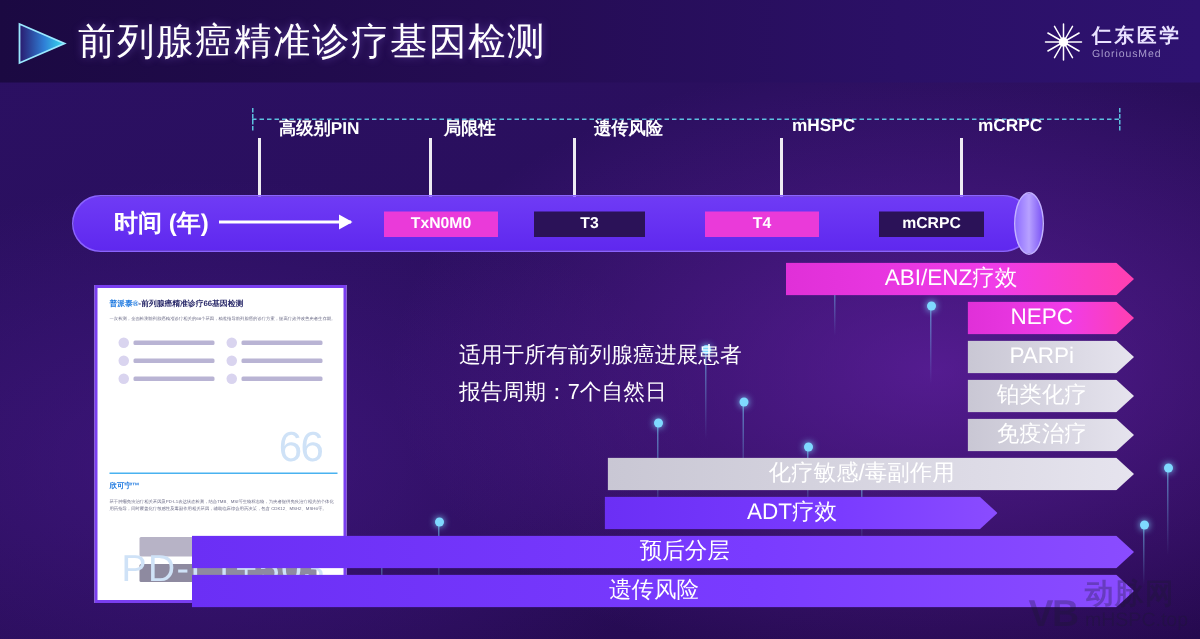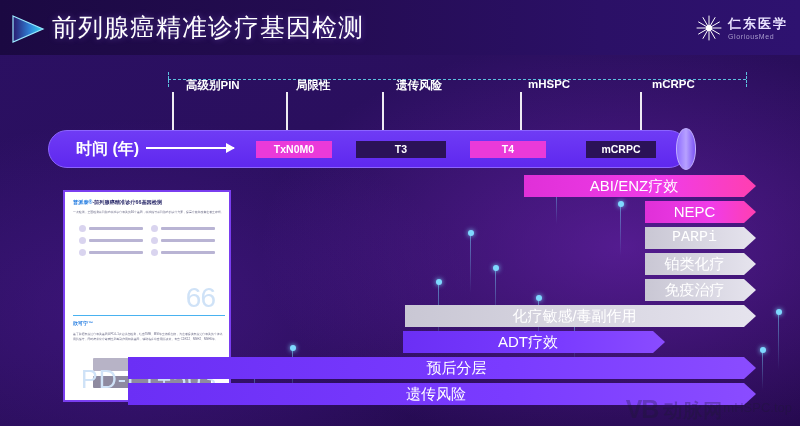--- a/index.html
+++ b/index.html
@@ -119,21 +119,21 @@
     color:#ffffff; font-size:14.5px; text-align:center; white-space:nowrap;
     clip-path: polygon(0 0, calc(100% - 12px) 0, 100% 50%, calc(100% - 12px) 100%, 0 100%);
     padding-right:12px;
   }
   .abar.magenta { background:linear-gradient(90deg,#e030d8 0%, #f03ce8 60%, #ff3fb0 100%); }
   .abar.grey    { background:linear-gradient(90deg,#c9c7d4 0%, #dddbe6 70%, #e6e4ee 100%); color:#ffffff; }
   .abar.purple  { background:linear-gradient(90deg,#6b2ff5 0%, #7a3bff 60%, #8a4cff 100%); }
 
   .wm { position:absolute; right:8px; bottom:6px; opacity:.30; display:flex; align-items:flex-end; gap:5px; }
   .wm-vb { font-size:25px; font-weight:bold; color:#1a1a2e; letter-spacing:-1px; line-height:.9; }
-  .wm-r { display:flex; align-items:flex-start;text-align:center; }
+  .wm-r { display:flex; flex-direction:column; align-items:flex-start;text-align:center; }
   .wm-cn { font-size:19px; font-weight:bold; color:#1a1a2e; letter-spacing:1px; line-height:1; }
   .wm-en { font-size:13px; color:#1a1a2e; line-height:1.1; }
 </style>
 </head>
 <body>
 
 <div id="stage">
 
   <div id="pins-layer">
       <div class="pin" style="left: 96px; top: 352px; height: 44px;"></div>
@@ -206,21 +206,21 @@
       <div class="tick" style="left: 520px; height: 40px;"></div>
       <div class="tick" style="left: 640px; height: 40px;"></div>
     </div>
 
   <div class="timeline"></div>
   <div class="timeline-cap"></div>
   <div class="tl-label">时间 (年)</div>
   <div class="tl-arrow"></div>
   <div id="chips">
       <div class="chip magenta" style="left: 256px; width: 76px;">TxN0M0</div>
-      <div class="chip dark" style="left: 356px; width: 90px;">T3</div>
+      <div class="chip dark" style="left: 356px; width: 74px;">T3</div>
       <div class="chip magenta" style="left: 470px; width: 76px;">T4</div>
       <div class="chip dark" style="left: 586px; width: 70px;">mCRPC</div>
     </div>
 
   <div class="card">
     <div class="card-title">
       <span class="brand">普派泰®</span><span class="rest">-前列腺癌精准诊疗66基因检测</span>
     </div>
     <div class="card-sub">一次检测，全面检测前列腺癌精准诊疗相关的66个基因，精准指导前列腺癌的诊疗方案，提高疗效并改善患者生存期。</div>
     <div class="grid" id="card-grid">
@@ -255,25 +255,29 @@
     <div class="card-body">基于肿瘤免疫治疗相关基因及PD-L1表达状态检测，结合TMB、MSI等生物标志物，为患者提供免疫治疗相关的个体化用药指导，同时覆盖化疗敏感性及毒副作用相关基因，辅助临床综合用药决策，包含 CDK12、MSH2、MSH6等。</div>
     <div class="boxrow" id="card-boxes">
         <div class="gbox"></div>
         <div class="gbox"></div>
         <div class="gbox"></div>
       </div>
     <div class="gbox-wide"></div>
     <div class="pdl1">PD-L1+503</div>
   </div>
 
+  <div class="center-text">
+    <div>适用于所有前列腺癌进展患者</div>
+    <div>报告周期：7个自然日</div>
+  </div>
 
   <div id="arrow-bars">
       <div class="abar magenta" style="left: 524px; top: 175px; width: 232px; font-size: 15px;">ABI/ENZ疗效</div>
       <div class="abar magenta" style="left: 645px; top: 201px; width: 111px; font-size: 15px;">NEPC</div>
-      <div class="abar grey" style="left: 645px; top: 227px; width: 111px; font-size: 15px; font-family: Liberation Mono, monospace;">PARPi</div>
+      <div class="abar grey" style="left: 645px; top: 227px; width: 111px; font-size: 15px;">PARPi</div>
       <div class="abar grey" style="left: 645px; top: 253px; width: 111px; font-size: 15px;">铂类化疗</div>
       <div class="abar grey" style="left: 645px; top: 279px; width: 111px; font-size: 15px;">免疫治疗</div>
       <div class="abar grey" style="left: 405px; top: 305px; width: 351px; font-size: 15px;">化疗敏感/毒副作用</div>
       <div class="abar purple" style="left: 403px; top: 331px; width: 262px; font-size: 15px;">ADT疗效</div>
       <div class="abar purple" style="left: 128px; top: 357px; width: 628px; font-size: 15px; padding-left: 41px;">预后分层</div>
       <div class="abar purple" style="left: 128px; top: 383px; width: 628px; font-size: 15px;">遗传风险</div>
     </div>
 
   <div class="wm">
     <div class="wm-vb">VB</div>

